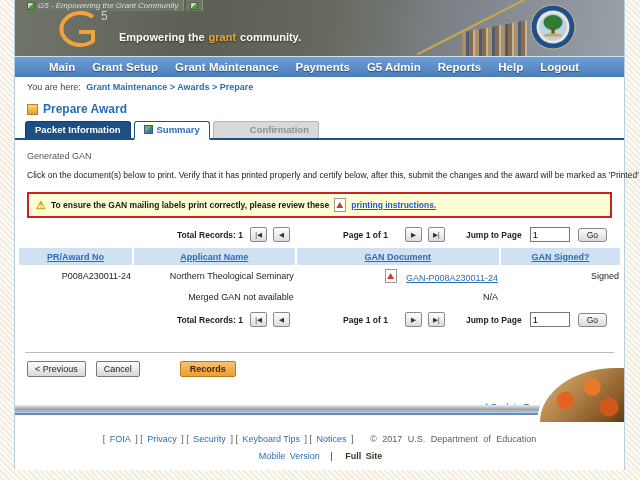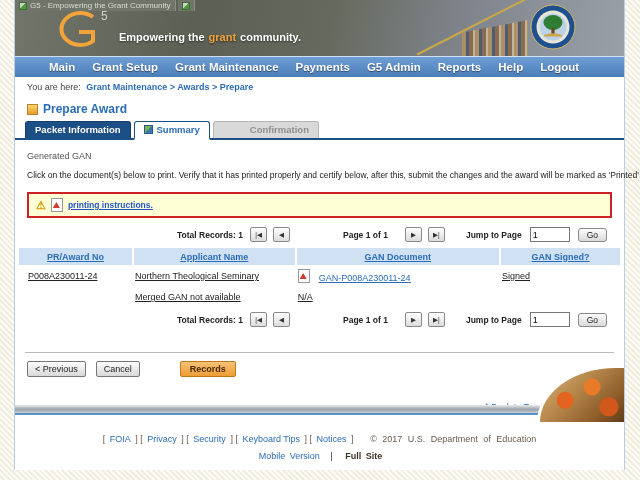--- a/index.html
+++ b/index.html
@@ -4,21 +4,21 @@
 <style>
   html,body{margin:0;padding:0;width:640px;height:480px;overflow:hidden;
     font-family:"Liberation Sans",sans-serif;
     background:repeating-linear-gradient(45deg,#fdfcf7 0 2px,#f1ecdd 2px 4px);}
   .page{position:relative;width:611px;height:470px;margin-left:14px;background:#fff;
     border-left:1px solid #b9cde2;border-right:1px solid #b9cde2;box-sizing:border-box;}
 
   
   .banner{position:relative;height:56px;overflow:hidden;
     background:linear-gradient(100deg,#71756a 0%,#5c6054 30%,#666a5e 52%,#7e838a 72%,#9aa0a8 100%);}
-  .win-tabs{position:absolute;top:0;left:0;display:flex;gap:2px;z-index:5;}
+  .win-tabs{position:absolute;top:0;left:8px;display:flex;gap:2px;z-index:5;font-style:italic;}
   .win-tab{display:flex;align-items:center;gap:3px;background:#70756a;color:#d9ddd2;
     font-size:8px;padding:1px 4px;border-right:1px solid #8a8f84;}
   .win-tab .doc-ic{width:6px;height:6px;background:linear-gradient(135deg,#cfd4c8 45%,#4d9a3f 45%);border:1px solid #3c6b35;}
   .g-logo{position:absolute;left:26px;top:8px;}
   .g-sup{position:absolute;left:86px;top:9px;color:#cfd2c6;font-size:12px;}
   .tagline{position:absolute;left:104px;top:31px;display:flex;gap:4px;color:#fff;
     font-size:11px;font-weight:bold;text-shadow:0 1px 2px rgba(0,0,0,.55);}
   .tagline .hl{color:#f2a33a;}
   .books{position:absolute;right:96px;top:20px;width:66px;height:36px;opacity:.85;
     background:repeating-linear-gradient(90deg,#b3905f 0 4px,#44556e 4px 7px,#8a6644 7px 11px,#cabd9e 11px 13px);
@@ -74,21 +74,21 @@
   .pg-input{width:34px;height:13px;border:1px solid #777;font-size:9px;padding:0 2px;
     font-family:"Liberation Sans",sans-serif;}
   .pg-go{margin-left:8px;padding:1px 8px;font-size:8.5px;border:1px solid #888;border-radius:3px;
     background:linear-gradient(#fcfcfc,#dadada);cursor:pointer;}
 
   
   table.gan{width:calc(100% - 4px);margin:5px 2px 0;border-spacing:2px 1px;table-layout:fixed;
     font-size:9px;}
   table.gan th{background:#cfe1f3;color:#2a6db5;font-weight:bold;text-decoration:underline;
     height:15px;cursor:pointer;}
-  table.gan td{height:18px;text-align:left;color:#222;text-decoration:underline;}
+  table.gan td{height:18px;text-align:right;color:#222;}
   td.cell-award{text-align:left;padding-left:9px;}
   .gan-link{color:#2a6db5;text-decoration:underline;cursor:pointer;margin-left:9px;}
 
   .rule{border:none;border-top:1px solid #bbb;margin:25px 10px 0;}
   .actions{display:flex;align-items:center;margin:8px 0 0 12px;font-size:9px;}
   .btn{border-radius:2px;padding:2px 7px;cursor:pointer;font-size:9px;}
   .btn-gray{background:linear-gradient(#fefefe,#d8d8d8);border:1px solid #777;color:#222;}
   .btn-cancel{margin-left:10px;}
   .btn-submit{margin-left:40px;background:linear-gradient(#f6c277,#ee9d33);
     border:1px solid #c07818;color:#4a2a00;font-weight:bold;padding:2px 9px;}
@@ -177,20 +177,21 @@
       <span>Summary</span>
     </div>
     <div class="tab tab-disabled">Confirmation</div>
   </div>
 
   <div class="gen-gan">Generated GAN</div>
   <div class="instr">Click on the document(s) below to print. Verify that it has printed properly and certify below, after this, submit the changes and the award will be marked as 'Printed'</div>
 
   <div class="warnbox">
     <span class="warn-tri">⚠</span>
+    <span>To ensure the GAN mailing labels print correctly, please review these</span>
     <span class="pdf-ic"></span>
     <span class="wlink">printing instructions.</span>
   </div>
 
   <div class="pager">
     <span class="pg-bold pg-total"><span>Total Records:</span> <span>1</span></span>
     <span class="pg-btn">|◀</span>
     <span class="pg-btn">◀</span>
     <span class="pg-bold pg-page">Page 1 of 1</span>
     <span class="pg-btn">▶</span>

